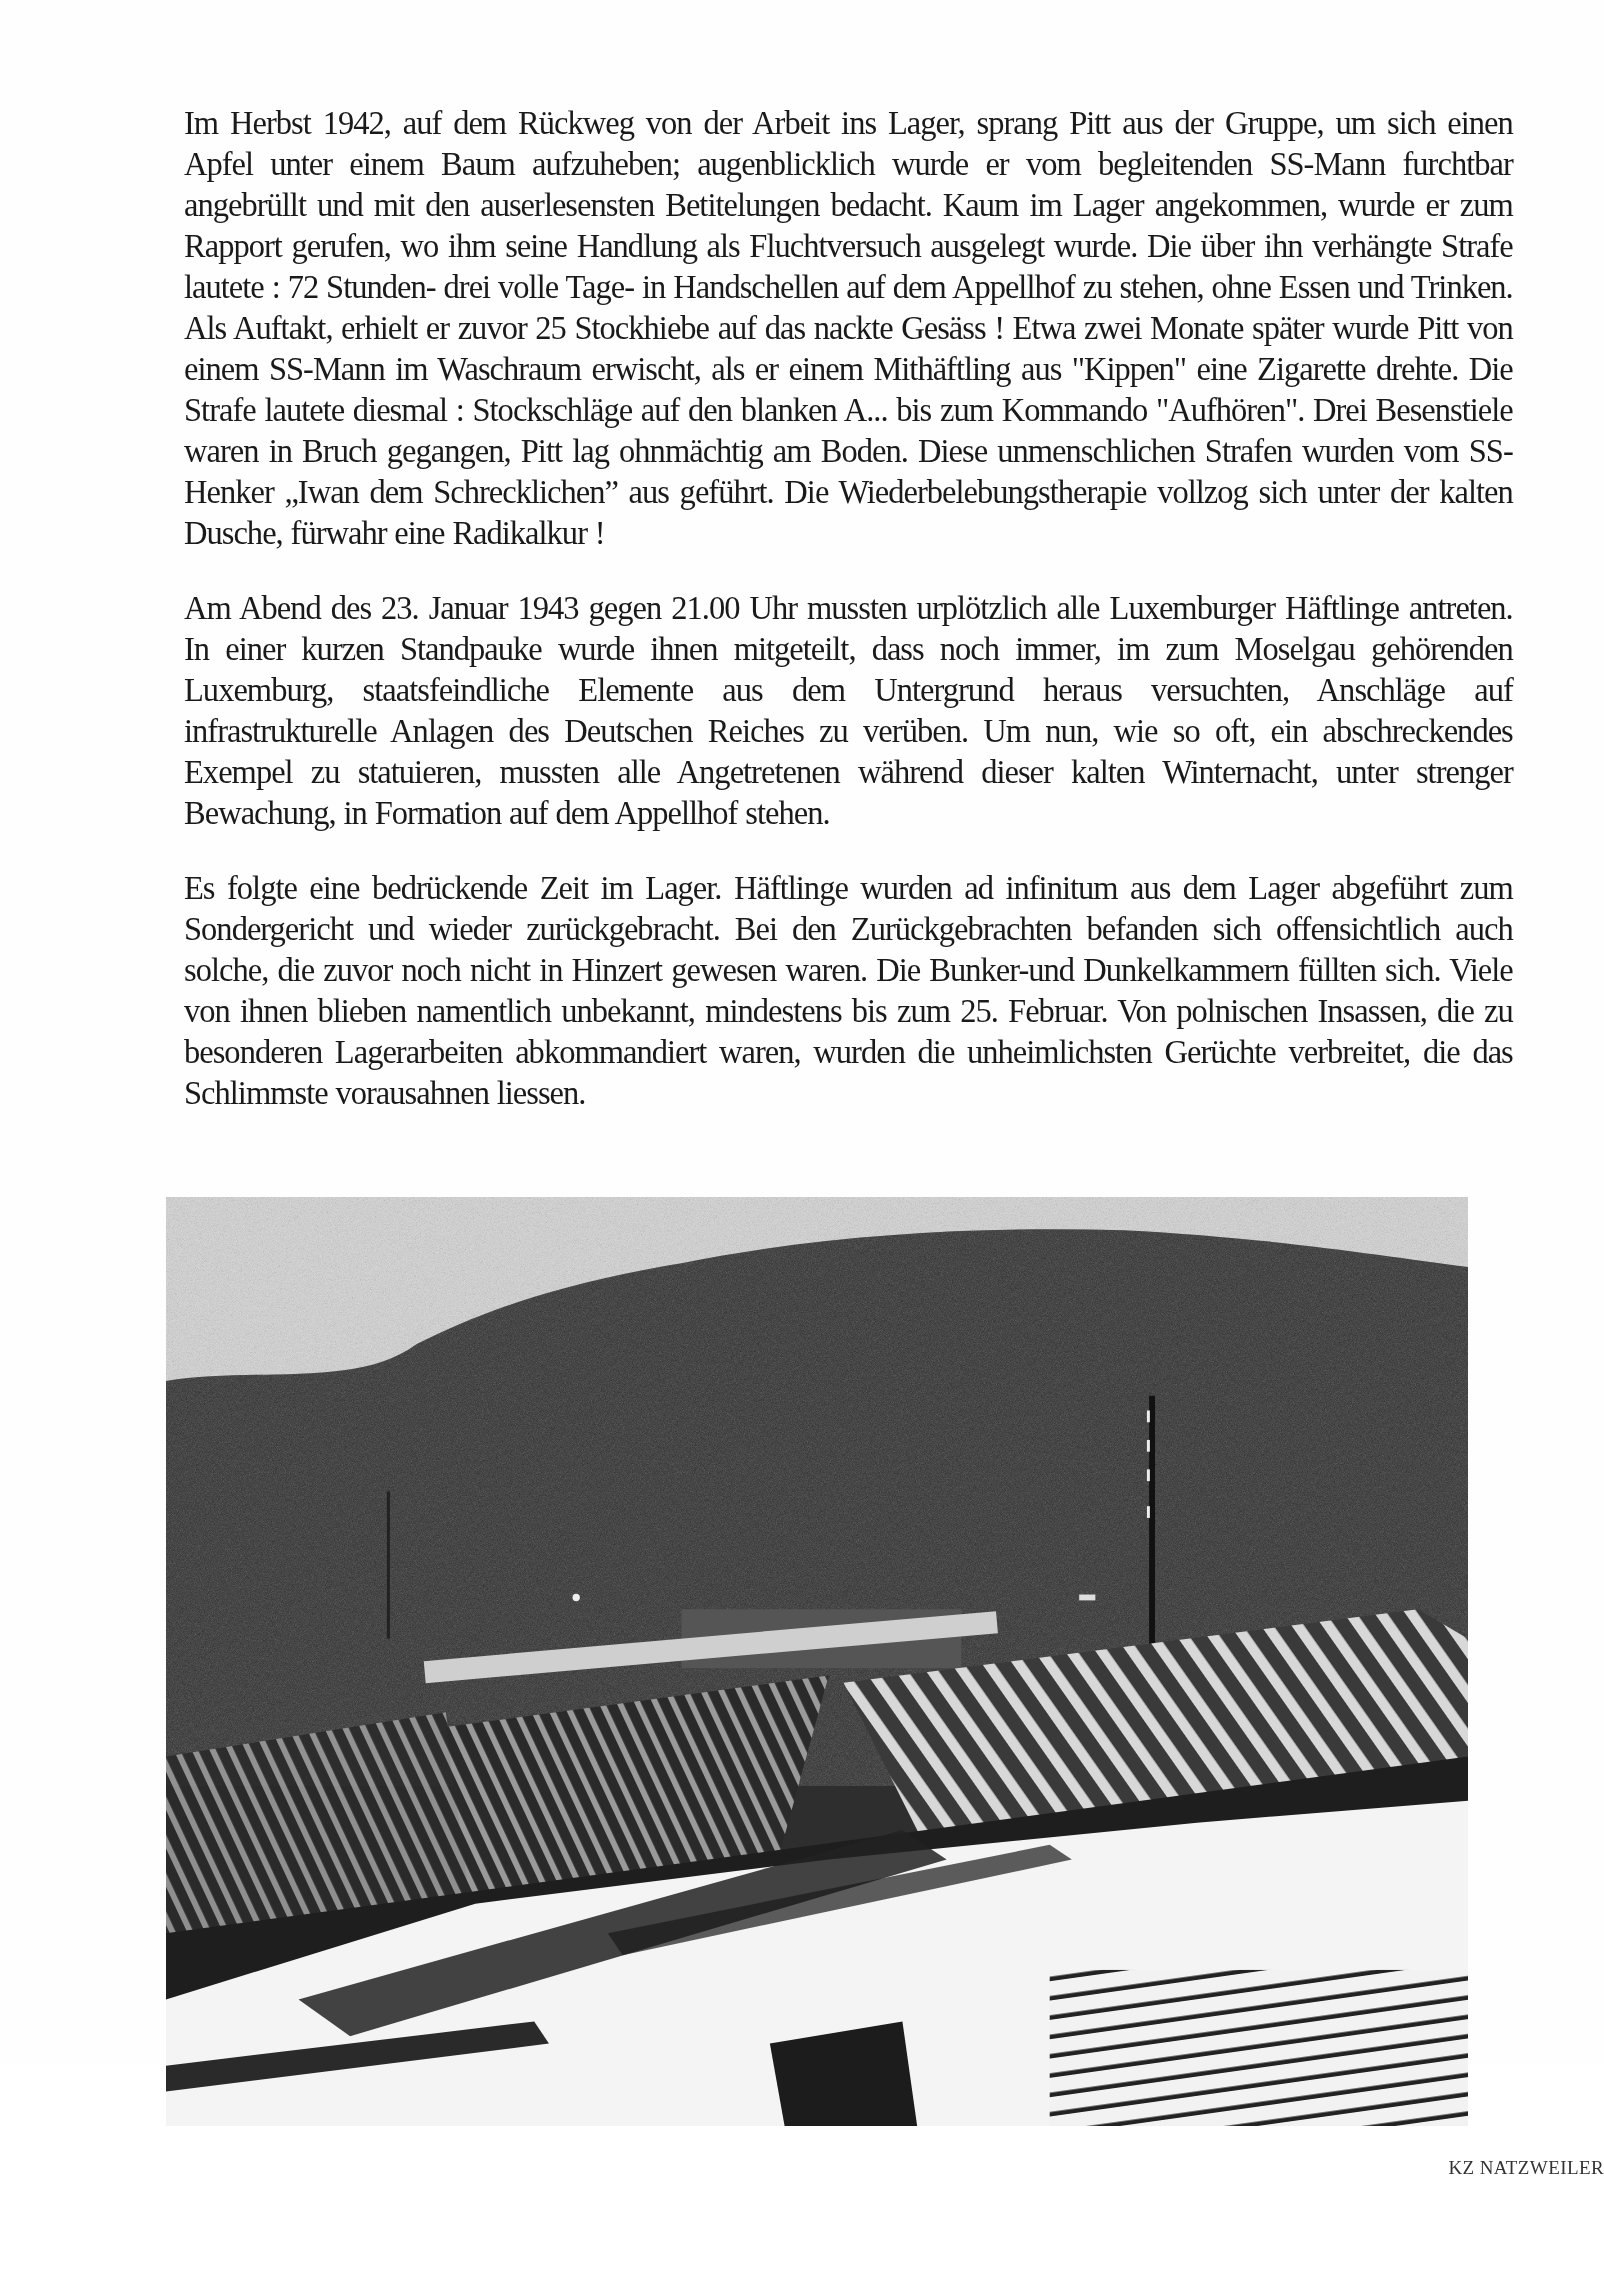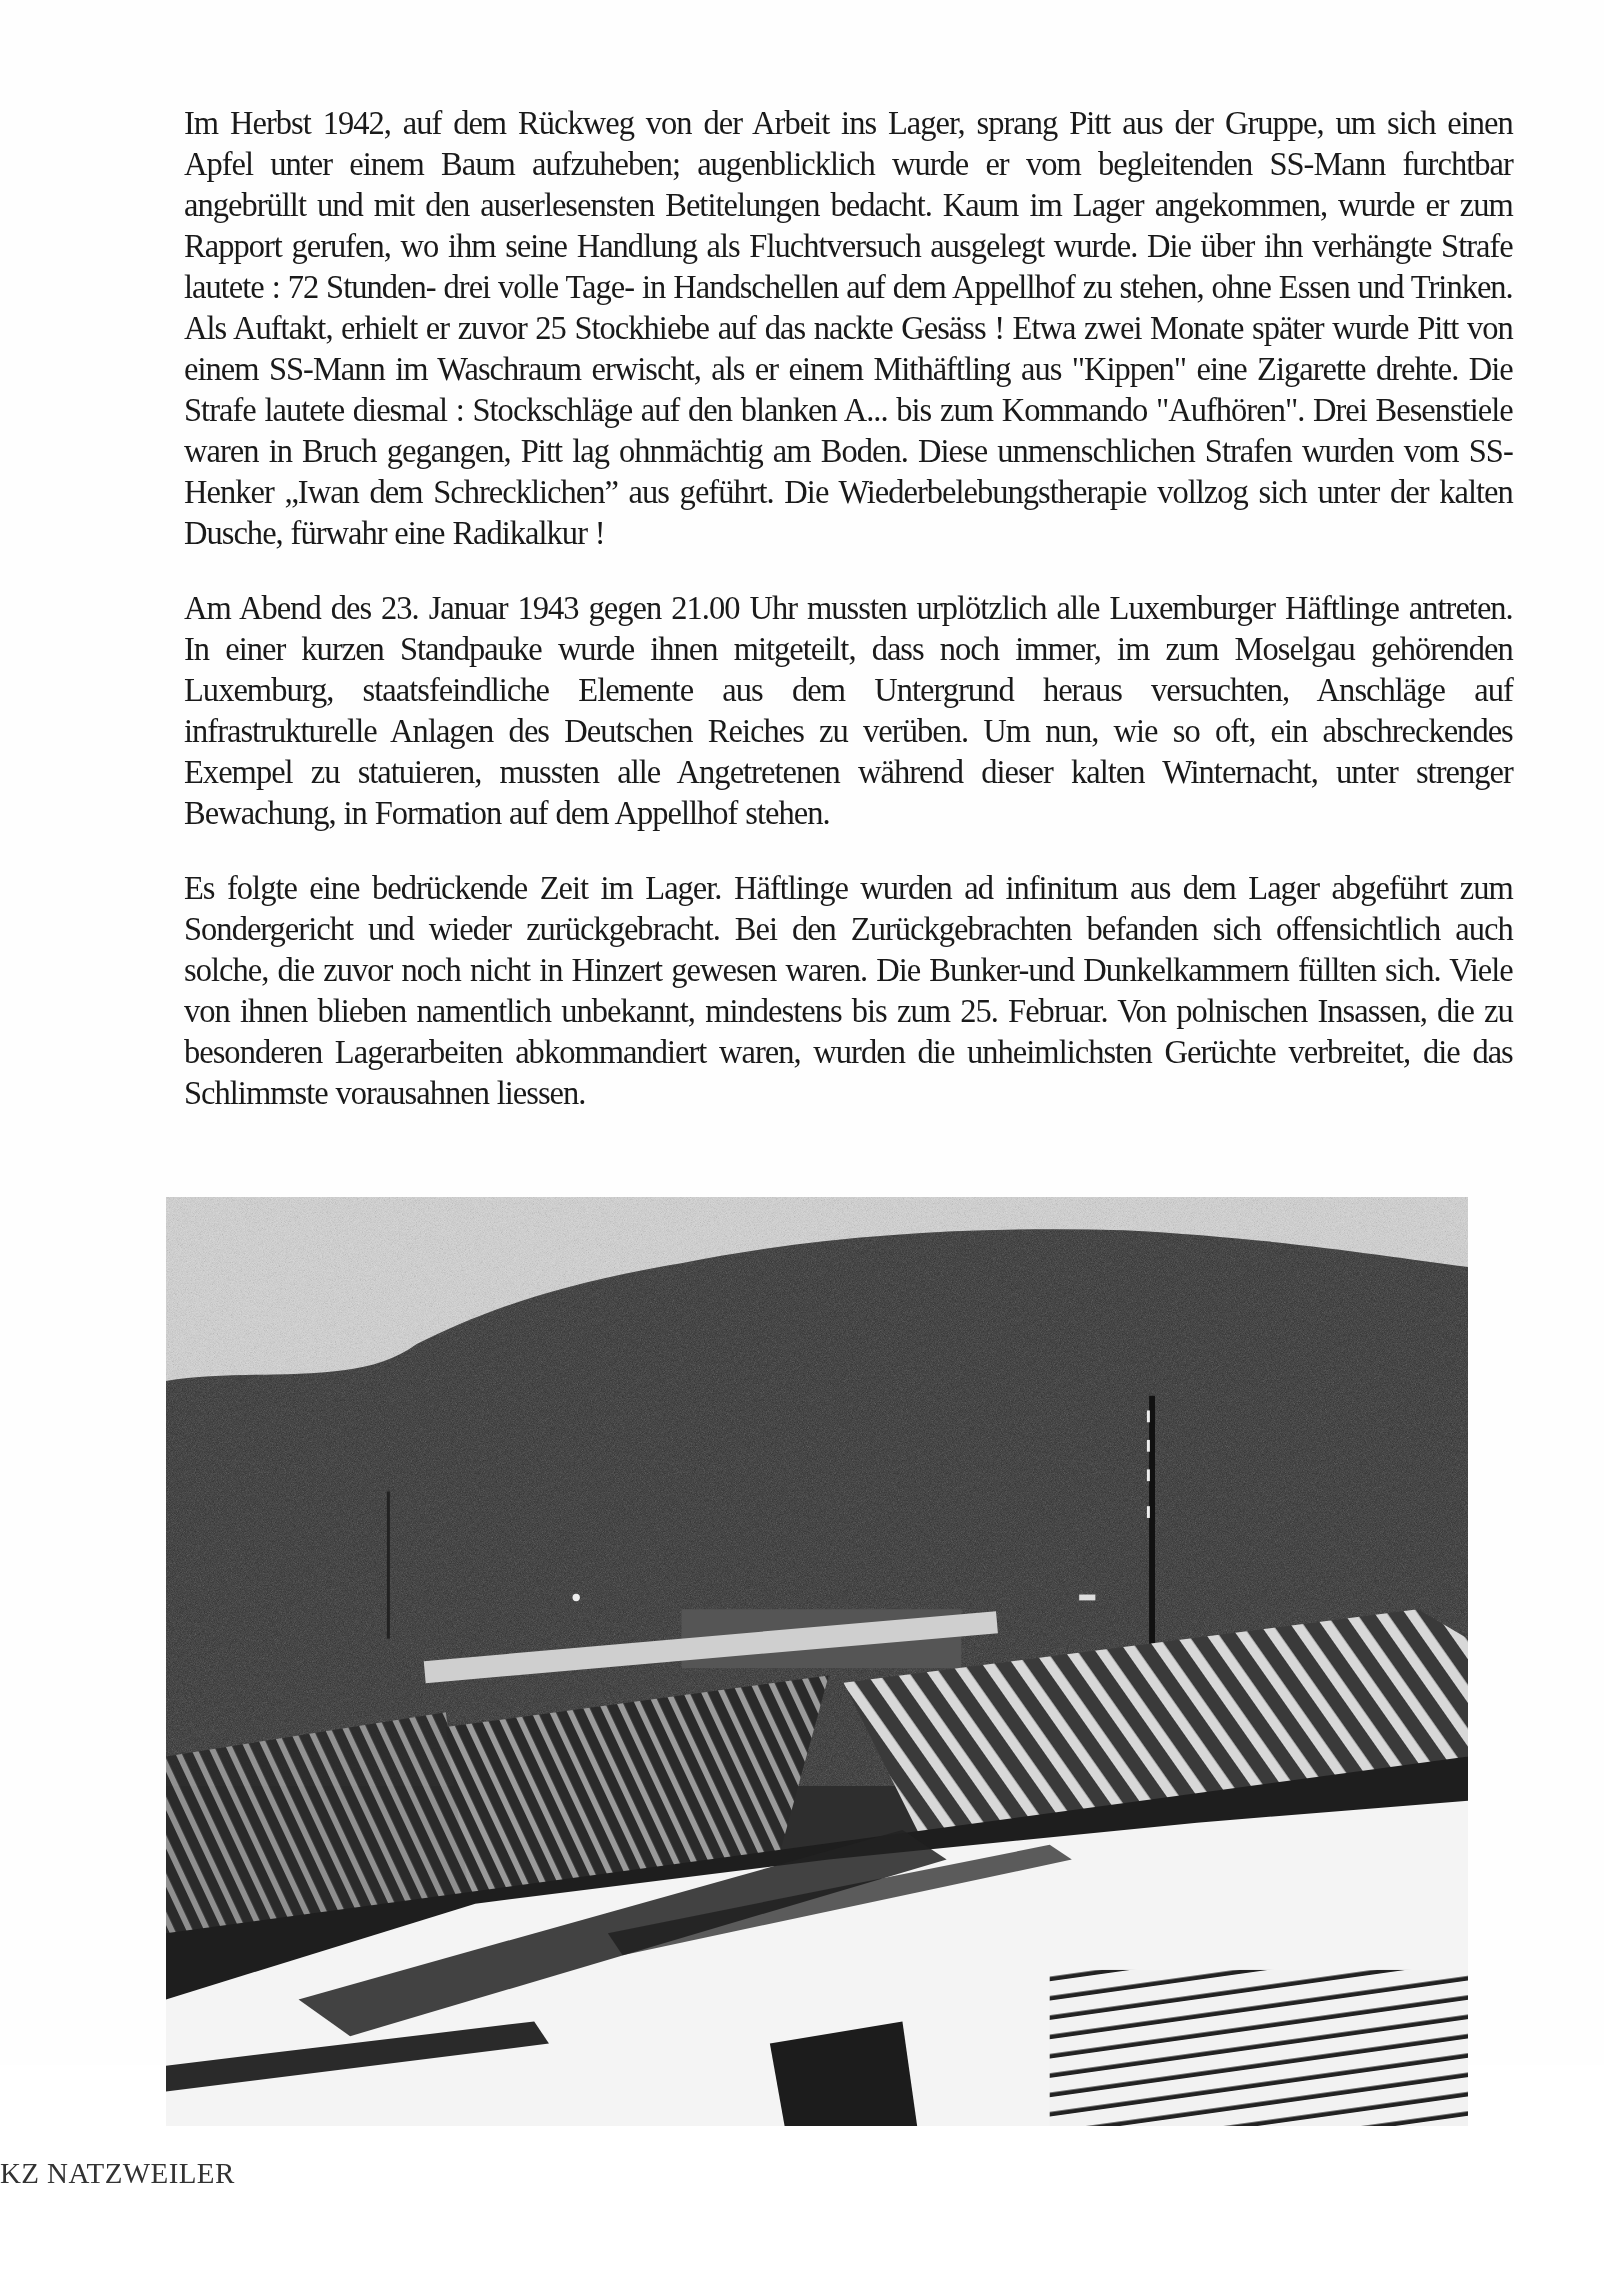--- a/index.html
+++ b/index.html
@@ -24,23 +24,23 @@
     transform-origin: left top;
   }
   .para + .para { margin-top: 34px; }
   .photo {
     position: absolute; left: 166px; top: 1197px; width: 1302px; height: 929px;
     background: #2e2e2e;
     overflow: hidden;
   }
   .photo svg { display: block; width: 100%; height: 100%; }
   .caption {
-    position: absolute; left: 0; top: 2157px; width: 1604px; text-align: left;
+    position: absolute; left: 0; top: 2157px; width: 1604px; text-align: right;
     font-family: "Liberation Serif", "DejaVu Serif", serif;
-    font-size: 29px; color: #333333; letter-spacing: 0.4px;
+    font-size: 19px; color: #333333; letter-spacing: 0.4px;
   }
 </style>
 </head>
 <body>
 
 <div class="page">
 
   <div class="text-block">
     <p class="para">Im Herbst 1942, auf dem Rückweg von der Arbeit ins Lager, sprang Pitt aus der Gruppe, um sich einen Apfel unter einem Baum aufzuheben; augenblicklich wurde er vom begleitenden SS-Mann furchtbar angebrüllt und mit den auserlesensten Betitelungen bedacht. Kaum im Lager angekommen, wurde er zum Rapport gerufen, wo ihm seine Handlung als Fluchtversuch ausgelegt wurde. Die über ihn verhängte Strafe lautete : 72 Stunden- drei volle Tage- in Handschellen auf dem Appellhof zu stehen, ohne Essen und Trinken. Als Auftakt, erhielt er zuvor 25 Stockhiebe auf das nackte Gesäss ! Etwa zwei Monate später wurde Pitt von einem SS-Mann im Waschraum erwischt, als er einem Mithäftling aus "Kippen" eine Zigarette drehte. Die Strafe lautete diesmal : Stockschläge auf den blanken A... bis zum Kommando "Aufhören". Drei Besenstiele waren in Bruch gegangen, Pitt lag ohnmächtig am Boden. Diese unmenschlichen Strafen wurden vom SS-Henker „Iwan dem Schrecklichen” aus geführt. Die Wiederbelebungstherapie vollzog sich unter der kalten Dusche, fürwahr eine Radikalkur !</p>
     <p class="para">Am Abend des 23. Januar 1943 gegen 21.00 Uhr mussten urplötzlich alle Luxemburger Häftlinge antreten. In einer kurzen Standpauke wurde ihnen mitgeteilt, dass noch immer, im zum Moselgau gehörenden Luxemburg, staatsfeindliche Elemente aus dem Untergrund heraus versuchten, Anschläge auf infrastrukturelle Anlagen des Deutschen Reiches zu verüben. Um nun, wie so oft, ein abschreckendes Exempel zu statuieren, mussten alle Angetretenen während dieser kalten Winternacht, unter strenger Bewachung, in Formation auf dem Appellhof stehen.</p>

